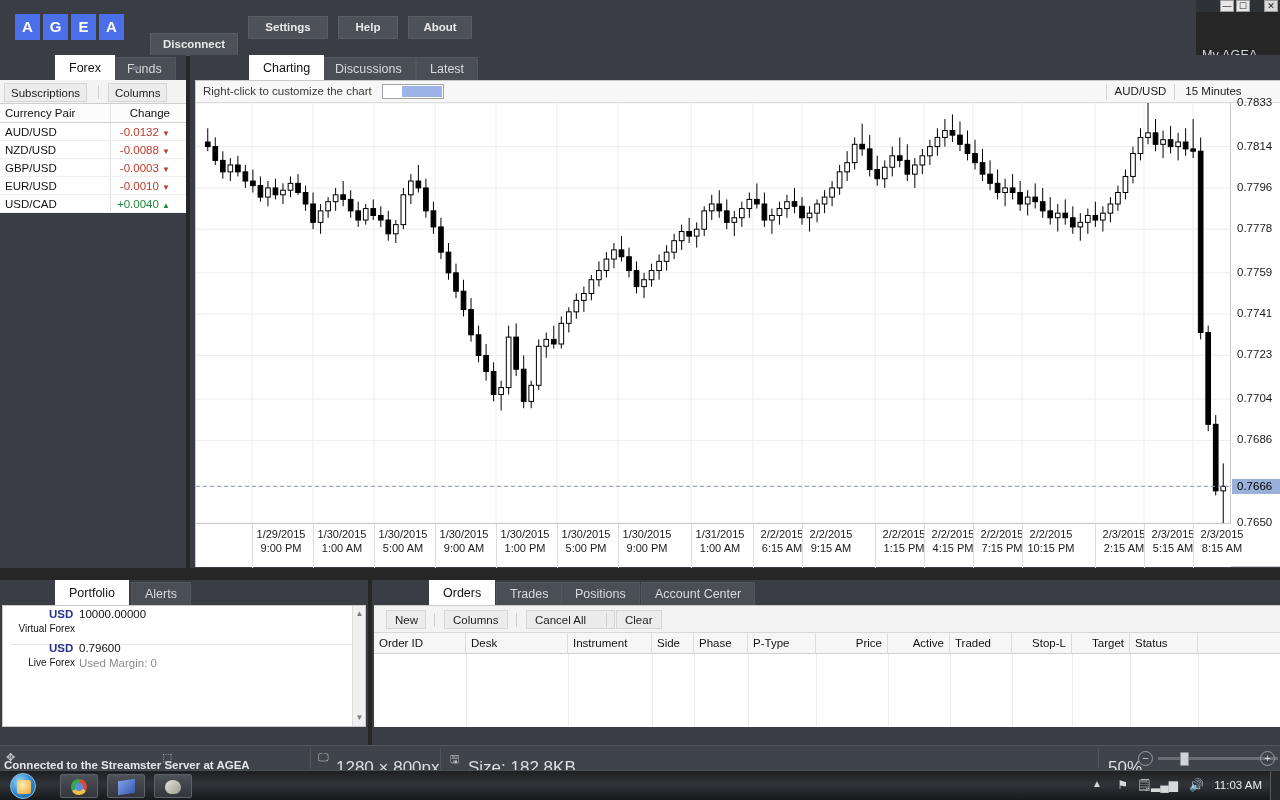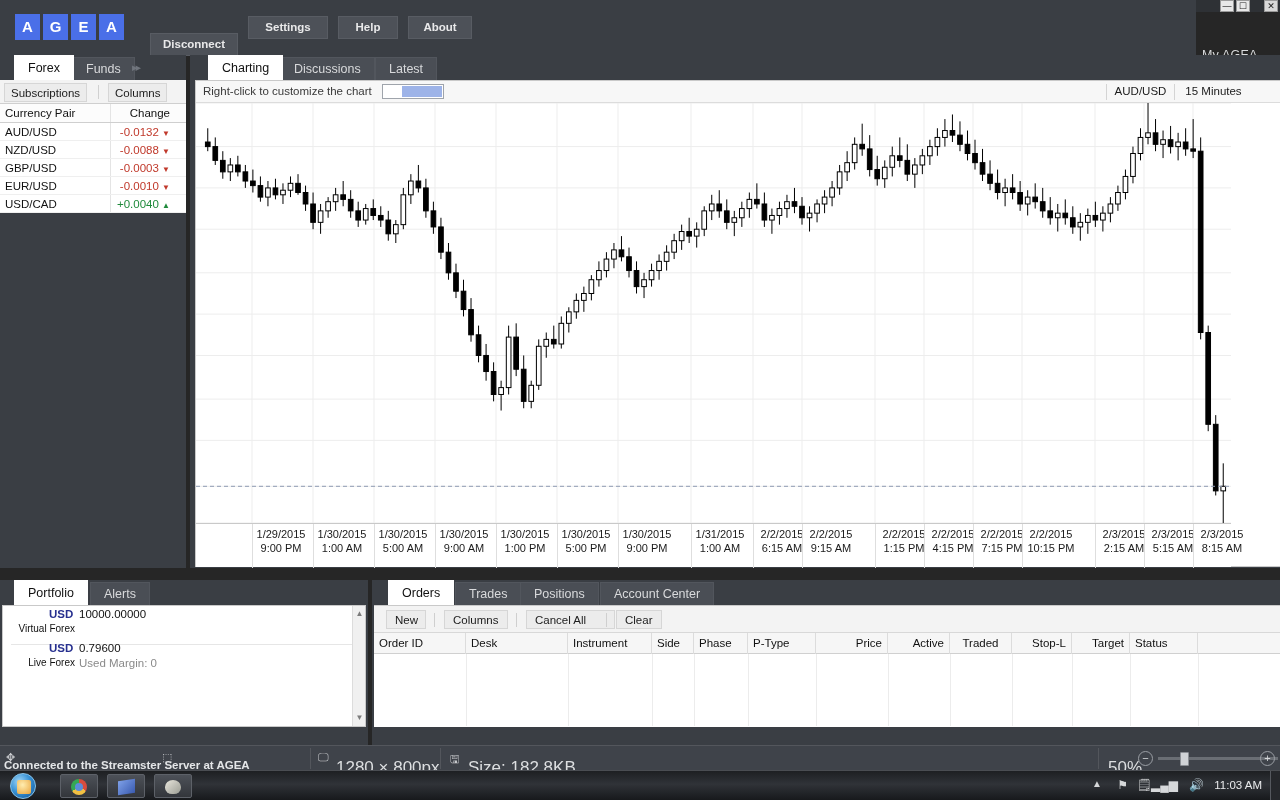--- a/index.html
+++ b/index.html
@@ -54,21 +54,21 @@
 
   
   .leftpanel {
     position:absolute; left:0; top:55px; width:186px; height:513px;
     background:#3a3e44;
   }
   .tabrow { position:absolute; left:0; top:0; height:25px; width:100%; }
   .tab {
     position:absolute; top:2px; height:23px; line-height:22px;
     font-size:12.5px; padding:0 13px; color:#d9dadc; background:#4a4e55;
-    border:1px solid #52565d; border-bottom:none;
+    border:1px solid #52565d; border-bottom:none;margin-left:41px;
   }
   .tab.active { background:#fff; color:#111; top:0; height:25px; line-height:24px; border-color:#fff; z-index:3;}
   .arrows { position:absolute; top:6px; font-size:11px; color:#70757d; letter-spacing:-2px;}
 
   .subbar {
     position:absolute; left:0; top:25px; width:186px; height:24px;
     background:#f3f3f3; border-bottom:1px solid #cfcfcf;
   }
   .sbtn {
     position:absolute; top:3px; height:19px; line-height:18px;
@@ -588,20 +588,33 @@
             <line x1="1012.19" x2="1012.19" y1="222.62" y2="328.20" stroke="#000" stroke-width="1"></line>
             <rect x="1009.86" y="229.51" width="4.66" height="91.80" fill="#000000" stroke="#000" stroke-width="1"></rect>
             <line x1="1019.72" x2="1019.72" y1="312.13" y2="392.46" stroke="#000" stroke-width="1"></line>
             <rect x="1017.39" y="321.31" width="4.66" height="66.56" fill="#000000" stroke="#000" stroke-width="1"></rect>
             <line x1="1027.24" x2="1027.24" y1="360.33" y2="420.00" stroke="#000" stroke-width="1"></line>
             <rect x="1024.91" y="383.28" width="4.66" height="4.59" fill="#ffffff" stroke="#000" stroke-width="1"></rect>
             <line x1="0" x2="1035" y1="383.3" y2="383.3" stroke="#8f9bb3" stroke-width="1" stroke-dasharray="4,3"></line>
           </svg>
       </div>
 
+      <div class="yaxis">
+          <div class="ytick" style="top: -7px;">0.7833</div>
+          <div class="ytick" style="top: 36.6066px;">0.7814</div>
+          <div class="ytick" style="top: 77.918px;">0.7796</div>
+          <div class="ytick" style="top: 119.23px;">0.7778</div>
+          <div class="ytick" style="top: 162.836px;">0.7759</div>
+          <div class="ytick" style="top: 204.148px;">0.7741</div>
+          <div class="ytick" style="top: 245.459px;">0.7723</div>
+          <div class="ytick" style="top: 289.066px;">0.7704</div>
+          <div class="ytick" style="top: 330.377px;">0.7686</div>
+          <div class="ylast" style="top: 376.279px;">0.7666</div>
+          <div class="ytick" style="top: 413px;">0.7650</div>
+        </div>
       <div class="xaxis">
           <div class="xsep" style="left: 56px;"></div>
           <div class="xtick" style="left: 56px;">
             <i>1/29/2015</i>
             <i>9:00 PM</i>
           </div>
           <div class="xsep" style="left: 117px;"></div>
           <div class="xtick" style="left: 117px;">
             <i>1/30/2015</i>
             <i>1:00 AM</i>
@@ -730,21 +743,21 @@
       </div>
       <div class="ordhead" id="orders-head">
           <div class="oh" style="left: 0px; width: 92px; text-align: left;">Order ID</div>
           <div class="oh" style="left: 92px; width: 102px; text-align: left;">Desk</div>
           <div class="oh" style="left: 194px; width: 84px; text-align: left;">Instrument</div>
           <div class="oh" style="left: 278px; width: 42px; text-align: left;">Side</div>
           <div class="oh" style="left: 320px; width: 54px; text-align: left;">Phase</div>
           <div class="oh" style="left: 374px; width: 68px; text-align: left;">P-Type</div>
           <div class="oh" style="left: 442px; width: 72px; text-align: right;">Price</div>
           <div class="oh" style="left: 514px; width: 62px; text-align: right;">Active</div>
-          <div class="oh" style="left: 576px; width: 62px; text-align: center;">Traded</div>
+          <div class="oh" style="left: 576px; width: 62px; text-align: left;">Traded</div>
           <div class="oh" style="left: 638px; width: 60px; text-align: right;">Stop-L</div>
           <div class="oh" style="left: 698px; width: 58px; text-align: right;">Target</div>
           <div class="oh" style="left: 756px; width: 68px; text-align: left;">Status</div>
         </div>
       <div class="ordgrid" id="orders-grid">
           <div class="ogsep" style="left: 92px;"></div>
           <div class="ogsep" style="left: 194px;"></div>
           <div class="ogsep" style="left: 278px;"></div>
           <div class="ogsep" style="left: 320px;"></div>
           <div class="ogsep" style="left: 374px;"></div>

